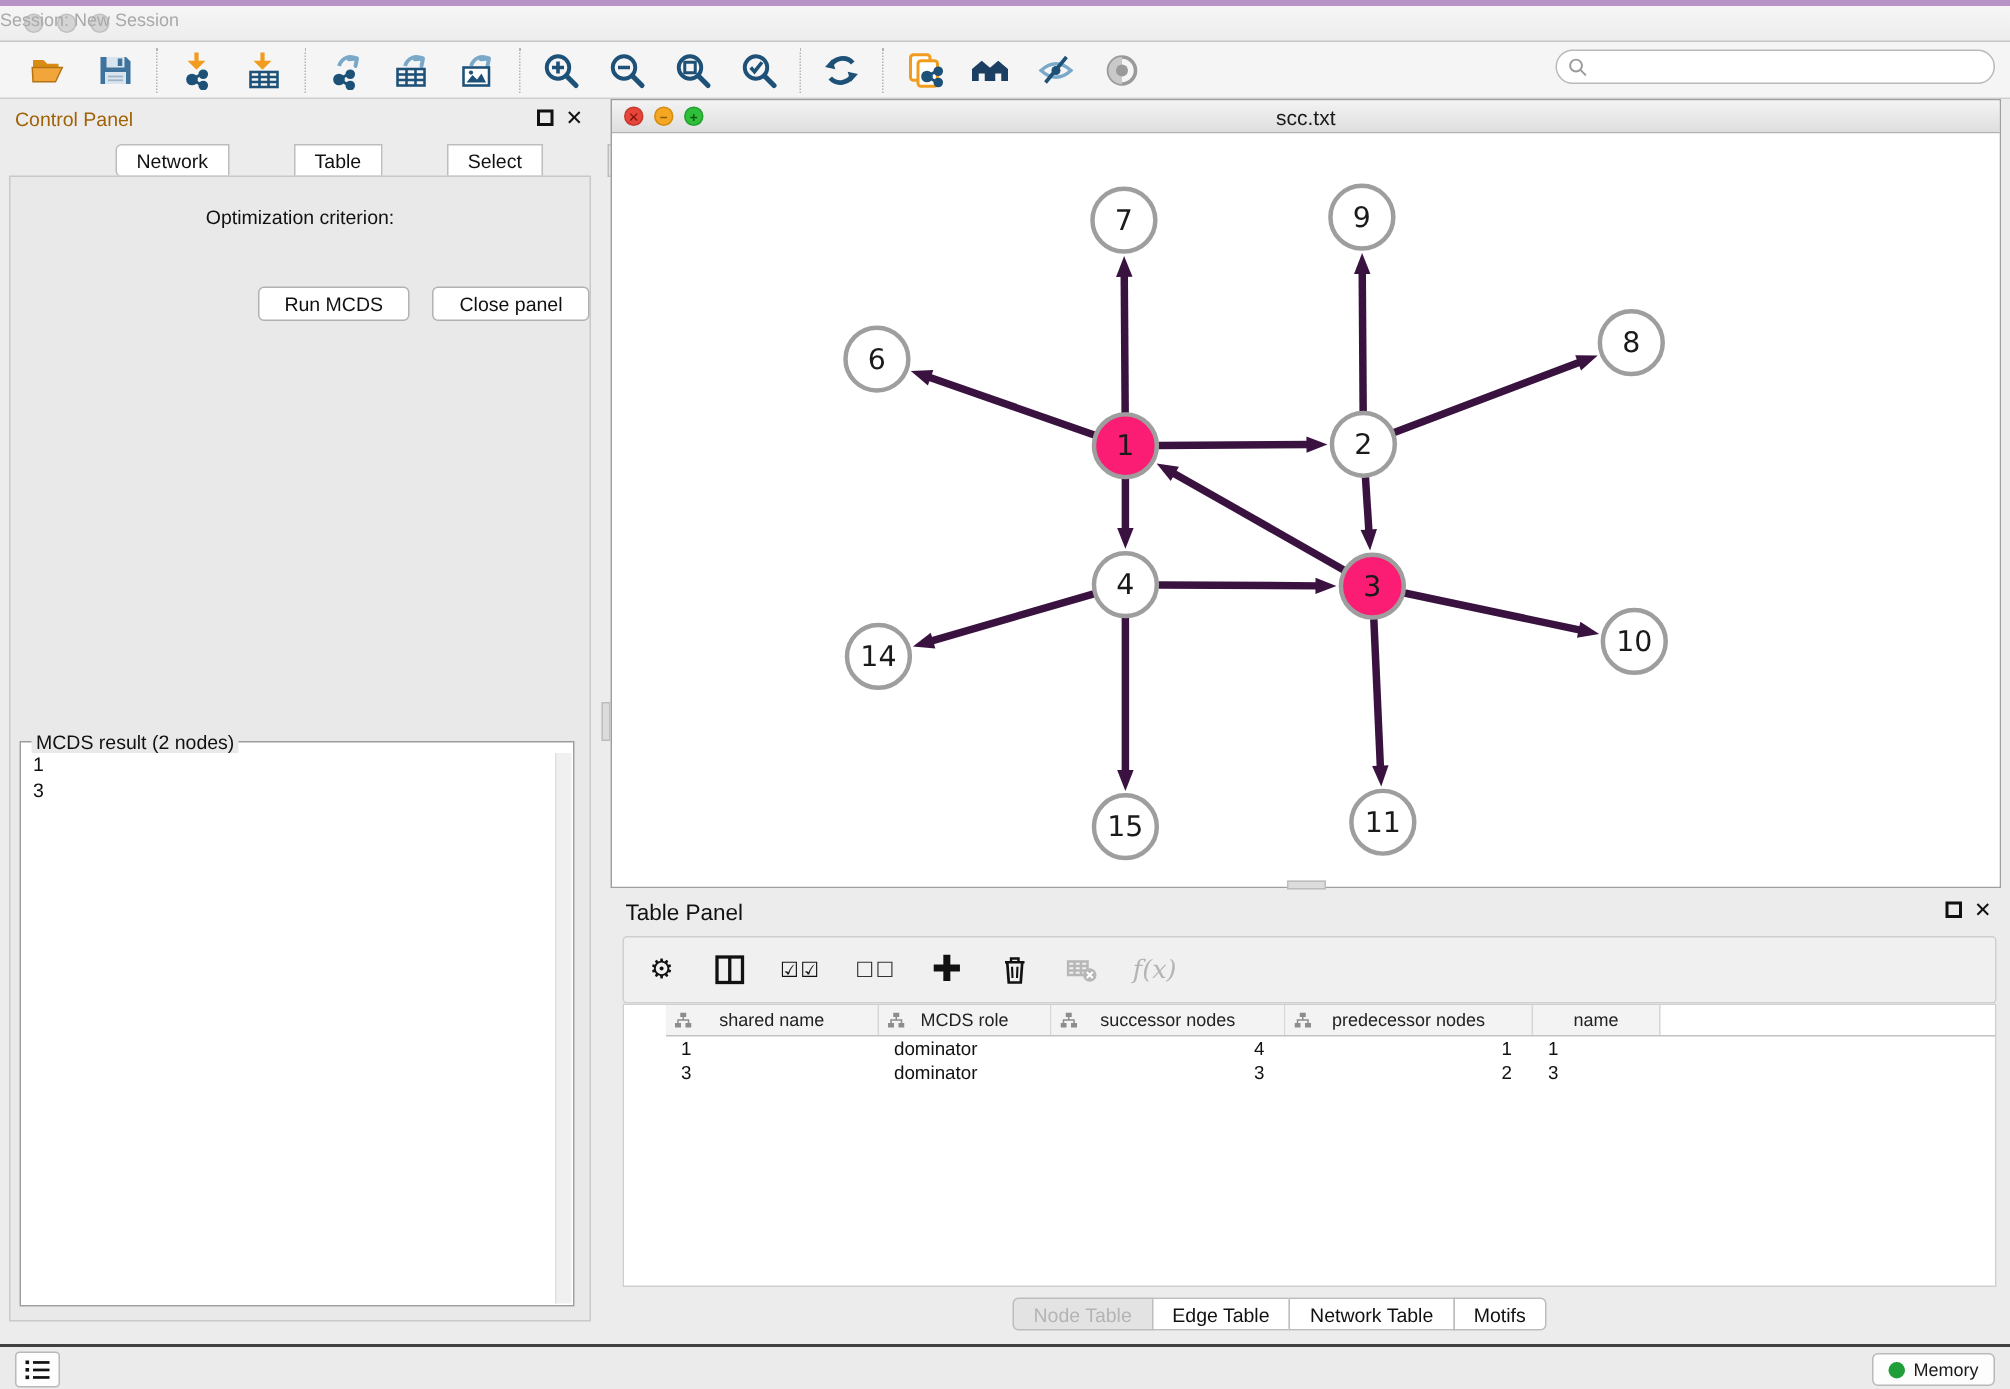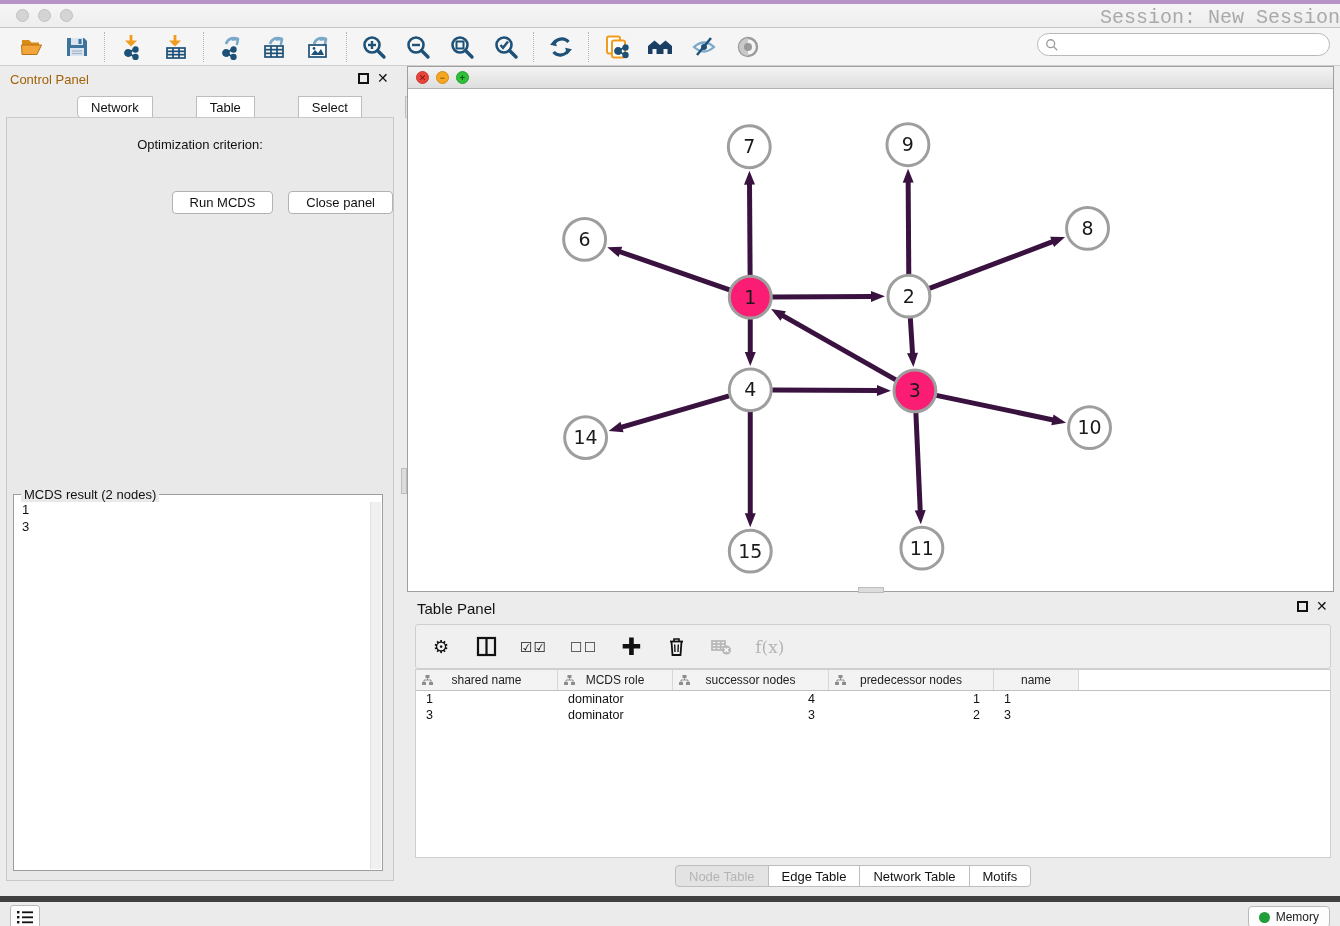--- a/index.html
+++ b/index.html
@@ -7,22 +7,22 @@
   body {
     font-family: "Liberation Sans", "DejaVu Sans", sans-serif;
     background:#ececec; position:relative; overflow:hidden; font-size:13px; color:#1a1a1a;
   }
   
   #titlebar { position:absolute; left:0; top:0; width:1340px; height:28px;
     background:linear-gradient(#f7f7f7,#ededed); border-bottom:1px solid #c6c6c6; }
   #titlebar .accent { position:absolute; left:0; top:0; width:100%; height:4px; background:#b违893c8; background:#b893c8; }
   .traffic { position:absolute; top:9px; width:13px; height:13px; border-radius:50%;
     background:#d4d4d4; border:1px solid #c0c0c0; }
-  #win-title { position:absolute; left:0; right:0; top:6px; text-align:right;
-    font-size:20px; color:#a9a9a9;font-family:Liberation Mono, monospace; }
+  #win-title { position:absolute; left:0; right:0; top:6px; text-align:left;
+    font-size:12px; color:#a9a9a9; }
   
   #toolbar { position:absolute; left:0; top:28px; width:1340px; height:38px;
     background:#f5f5f5; border-bottom:1px solid #cfcfcf; display:flex; align-items:center; padding-left:6px; }
   .tb-group { display:flex; align-items:center; gap:16px; padding:0 13px; }
   .tb-sep { width:0; height:30px; border-left:1px dotted #b5b5b5; }
   .tb-icon { width:28px; height:28px; display:flex; align-items:center; justify-content:center; cursor:default; }
   .tb-icon svg { width:26px; height:26px; }
   #search-wrap { position:absolute; right:10px; top:33px; width:293px; height:23px;
     background:#fff; border:1px solid #b9b9b9; border-radius:12px; display:flex; align-items:center; padding-left:7px; }
   #search-wrap svg { width:14px; height:14px; }
@@ -75,35 +75,35 @@
   
   #tp-title { position:absolute; left:417px; top:600px; font-size:15px; color:#111; }
   #tp-btns { left:1297px; top:601px; }
   #tp-toolbar { position:absolute; left:415px; top:624px; width:916px; height:45px;
     background:#f0f0f0; border:1px solid #cfcfcf; border-radius:3px; display:flex; align-items:center; gap:23px; padding-left:14px; }
   .tp-icon { display:flex; align-items:center; justify-content:center; min-width:22px; height:24px; }
   .tp-icon svg { width:21px; height:21px; }
   .glyph { font-size:18px; color:#111; }
   .glyph.small { font-size:14px; letter-spacing:1px; }
   .glyph.plus { font-size:24px; font-weight:bold; line-height:20px; }
-  .fx { font-family:"DejaVu Serif", serif; font-size:17px; color:#b4b4b4; }
+  .fx { font-family:"DejaVu Serif", serif; font-style:italic; font-size:17px; color:#b4b4b4; }
   #tp-table { position:absolute; left:415px; top:669px; width:916px; height:189px;
-    background:#fff; border:1px solid #cfcfcf; overflow:hidden; }
+    background:#fff; border:1px solid #cfcfcf; overflow:hidden;padding-left:28px; }
   #tp-header { display:flex; height:21px; border-bottom:1px solid #c2c2c2; }
   .th { position:relative; background:#f3f3f3; border-right:1px solid #d7d7d7; height:100%;
     display:flex; align-items:center; justify-content:center; font-size:12px; color:#222; }
   .th .sorticon { position:absolute; left:6px; top:5px; }
   .tr { display:flex; height:16px; font-size:12.5px; color:#111; }
   .td { height:100%; display:flex; align-items:center; overflow:hidden; }
   .td.left { justify-content:flex-start; padding-left:10px; }
   .td.right { justify-content:flex-end; padding-right:14px; }
   #tp-tabs { position:absolute; left:676px; top:865px; display:flex; }
   
   #statusbar { position:absolute; left:0; top:896px; width:1340px; height:30px;
-    background:#ebebeb; border-top:6px solid #404040; }
+    background:#ebebeb; border-top:2px solid #404040; }
   #list-btn { position:absolute; left:10px; top:3px; width:30px; height:24px; background:#fdfdfd;
     border:1px solid #b9b9b9; border-radius:3px; display:flex; align-items:center; justify-content:center; }
   #memory-btn { position:absolute; right:10px; top:4px; height:22px; background:#fdfdfd;
     border:1px solid #b9b9b9; border-radius:4px; display:flex; align-items:center; gap:6px; padding:0 10px; font-size:12px; }
   #memory-dot { width:11px; height:11px; border-radius:50%; background:#1f9e3a; }
 </style>
 </head>
 <body>
 
 <div id="titlebar">
@@ -330,20 +330,21 @@
       </div>
     <div id="result-scroll"></div>
   </div>
 </div>
 
 <div id="netwin">
   <div id="netwin-titlebar">
     <div class="nt-light" id="nt-close">✕</div>
     <div class="nt-light" id="nt-min">−</div>
     <div class="nt-light" id="nt-max">+</div>
+    <div id="netwin-title">scc.txt</div>
   </div>
   <div id="net-canvas">
     <svg id="graph-svg" viewBox="0 0 927 504" preserveAspectRatio="none">
         <line x1="342.85430783059013" y1="187.00048241911261" x2="342.2384053681252" y2="93.99921058690663" stroke="#3a1240" stroke-width="5"></line>
         <polygon points="342.15893691208345,81.99947372460441 347.7515295060207,95.96274368827119 336.751770715577,96.03558977297612" fill="#3a1240"></polygon>
         <line x1="322.23121807335133" y1="201.7434376400866" x2="210.98527951633417" y2="162.8743747707674" stroke="#3a1240" stroke-width="5"></line>
         <polygon points="199.65685301088945,158.91624984717825 214.6874911905533,158.34186677637007 211.05921001059662,168.7262577396944" fill="#3a1240"></polygon>
         <line x1="364.9995649035371" y1="208.86163795658152" x2="466.0007119760302" y2="208.22641061650296" stroke="#3a1240" stroke-width="5"></line>
         <polygon points="478.0004746506868,208.15094041100198 464.0353420411087,213.73888020997074 463.96616101939946,202.73909775820218" fill="#3a1240"></polygon>
         <line x1="343" y1="231" x2="343" y2="266" stroke="#3a1240" stroke-width="5"></line>

